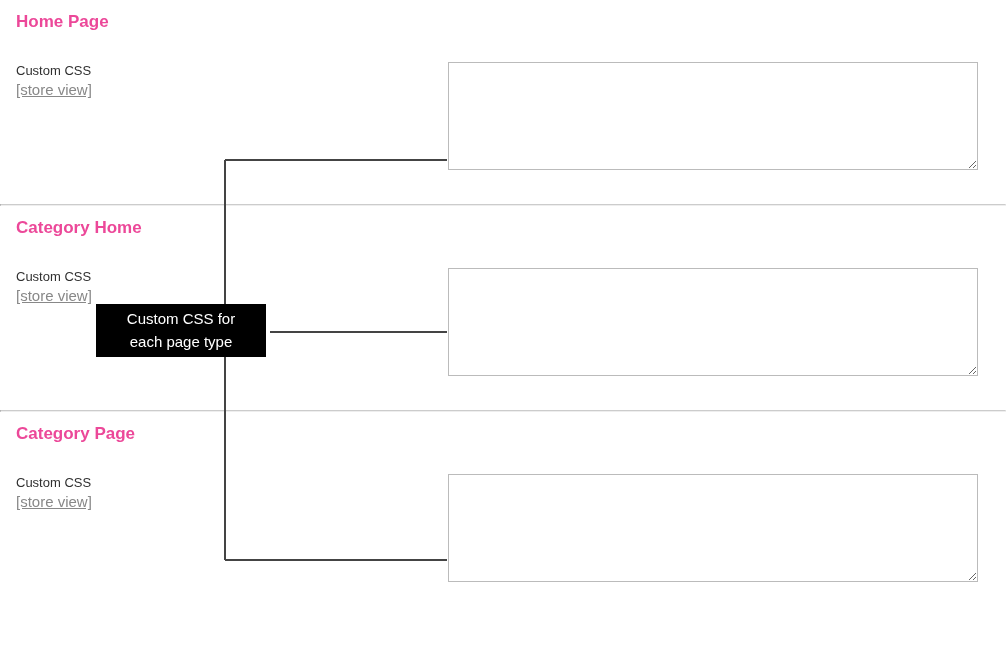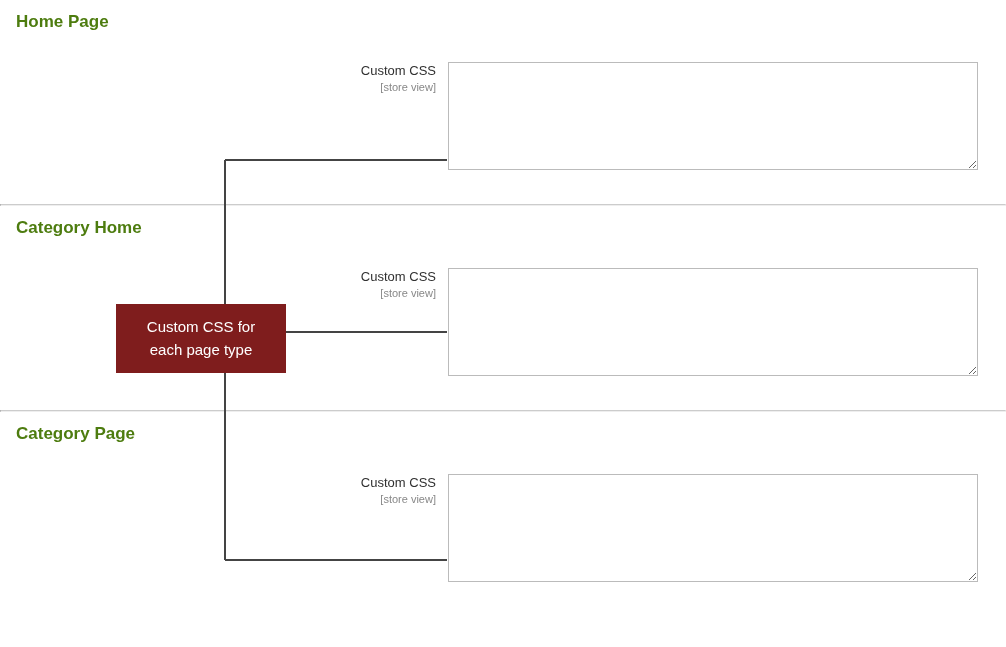--- a/index.html
+++ b/index.html
@@ -11,67 +11,68 @@
       font-family: Arial, Helvetica, sans-serif;
       background: #fff;
       width: 1006px;
       height: 647px;
       position: relative;
       color: #333;
     }
     .section-title {
       font-size: 17px;
       font-weight: 600;
-      color: #4d7c0f;
+      color: #ec4899;
       padding: 12px 0 16px 16px;
     }
     .divider {
       border-top: 1px solid #ccc;
       margin: 0;
     }
     .field-block {
       display: flex;
       align-items: flex-start;
       padding: 14px 16px 34px 16px;
     }
     .field-label-col {
       width: 432px;
-      text-align: right;
+      text-align: left;
       padding-right: 12px;
     }
     .field-label {
       font-size: 13px;
       color: #303030;
       display: block;
       line-height: 1.4;
     }
     .field-scope {
-      font-size: 11px;
+      font-size: 15px;
       color: #888;
       display: block;
       line-height: 1.3;
+      text-decoration: underline;
     }
     textarea {
       width: 530px;
       height: 108px;
       border: 1px solid #bbb;
       resize: both;
       font-family: inherit;
       font-size: 13px;
       padding: 4px;
     }
     .callout {
       position: absolute;
-      left: 116px;
+      left: 96px;
       top: 304px;
-      background: #7f1d1d;
+      background: #000000;
       color: #fff;
       font-size: 15px;
       font-weight: 500;
-      padding: 12px 18px;
+      padding: 4px 18px;
       text-align: center;
       line-height: 1.5;
       z-index: 10;
       min-width: 170px;
     }
     
     svg.connectors {
       position: absolute;
       left: 0;
       top: 0;

